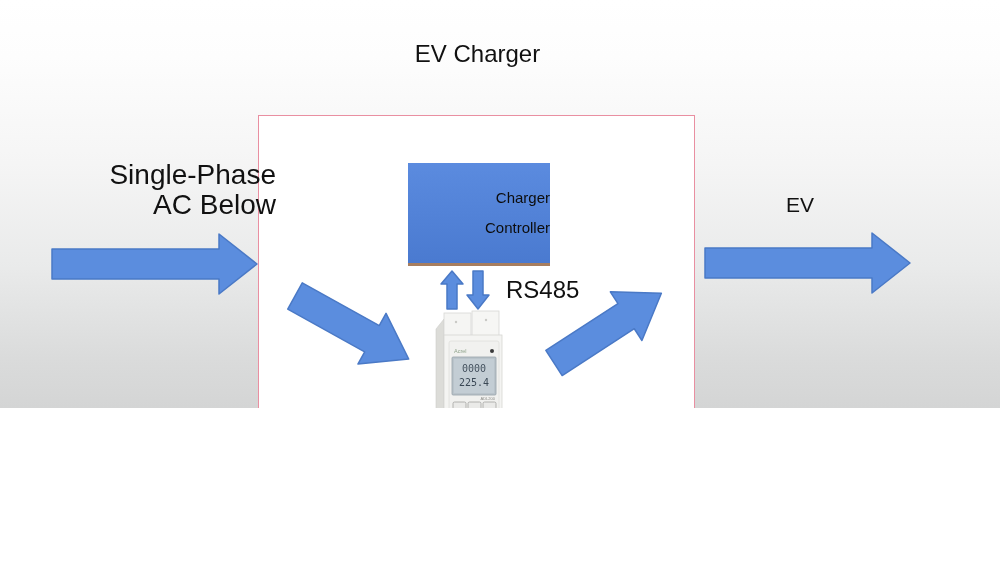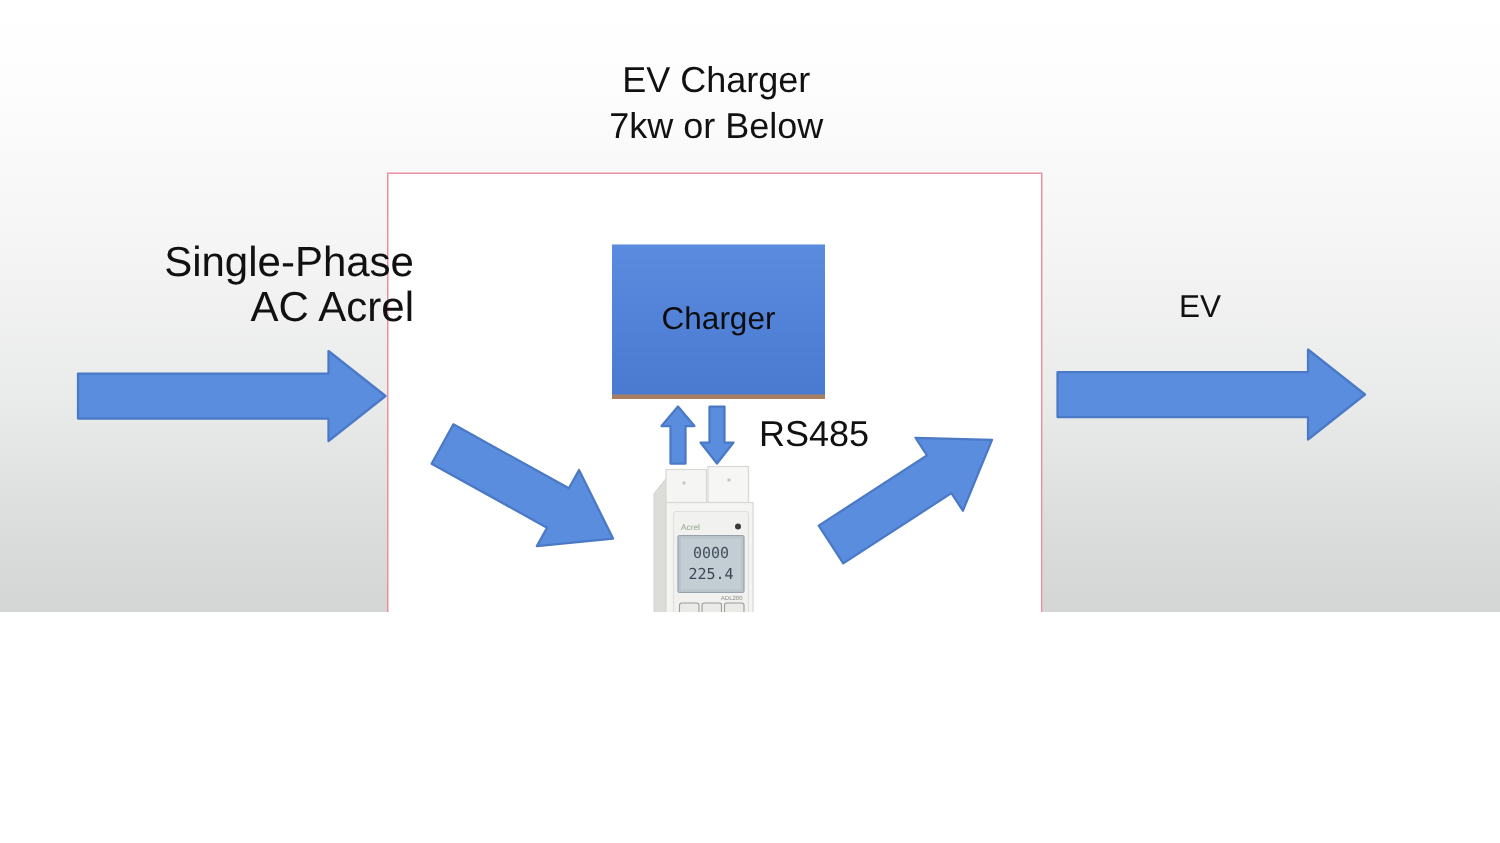--- a/index.html
+++ b/index.html
@@ -21,45 +21,44 @@
     font-size:28px;line-height:30px;
   }
   .ev-label{
     position:absolute;left:700px;top:193px;width:200px;text-align:center;
     font-size:21px;
   }
   .controller{
     position:absolute;left:408px;top:163px;width:142px;height:103px;box-sizing:border-box;
     background:linear-gradient(180deg,#5b8bdf 0%,#4a7ad0 100%);
     border-bottom:3px solid rgba(186,122,62,.8);
-    display:flex;flex-direction:row;align-items:center;justify-content:center;
-    font-size:21px;line-height:30px;color:#0d0d0d;
+    display:flex;flex-direction:column;align-items:flex-end;justify-content:center;
+    font-size:15px;line-height:30px;color:#0d0d0d;
   }
   .rs485{
     position:absolute;left:506px;top:276px;font-size:24px;
   }
   svg.overlay{position:absolute;left:0;top:0;}
   .arrow{fill:#5b8dde;stroke:#4a79c6;stroke-width:1.5;stroke-linejoin:round;}
   .lcd-digits{font-family:"DejaVu Sans Mono",monospace;fill:#2c3a48;}
 </style>
 </head>
 <body>
 
 <div class="canvas">
 
   <div class="boundary"></div>
 
   <div class="title">
     <div>EV Charger</div>
-    <div>7kw or Below</div>
   </div>
 
   <div class="source-label">
     <div>Single-Phase</div>
-    <div>AC Acrel</div>
+    <div>AC Below</div>
   </div>
 
   <div class="ev-label">EV</div>
 
   <svg class="overlay" width="1000" height="562" viewBox="0 0 1000 562" aria-hidden="true">
 
     <polygon class="arrow" points="52,249 219,249 219,234 257,264 219,294 219,279 52,279"></polygon>
 
     <polygon class="arrow" points="705,248 872,248 872,233 910,263 872,293 872,278 705,278"></polygon>
 
@@ -71,20 +70,21 @@
       <polygon class="arrow" points="0,-15 88,-15 88,-29 130,0 88,29 88,15 0,15"></polygon>
     </g>
 
     <g transform="translate(554,363) rotate(-33)">
       <polygon class="arrow" points="0,-15 86,-15 86,-29 128,0 86,29 86,15 0,15"></polygon>
     </g>
   </svg>
 
   <div class="controller">
     <div>Charger</div>
+    <div>Controller</div>
   </div>
 
   <div class="rs485">RS485</div>
 
   <svg class="overlay" style="left:428px;top:303px;" width="92" height="138" viewBox="0 0 92 138">
 
     <polygon points="8,26 16,16 16,120 8,112" fill="#dcdcd8" stroke="#cfcfcb" stroke-width="0.6"></polygon>
 
     <rect x="16" y="10" width="27" height="23" fill="#f5f5f3" stroke="#d8d8d4" stroke-width="0.8"></rect>
     <rect x="44" y="8" width="27" height="25" fill="#f6f6f4" stroke="#d8d8d4" stroke-width="0.8"></rect>

